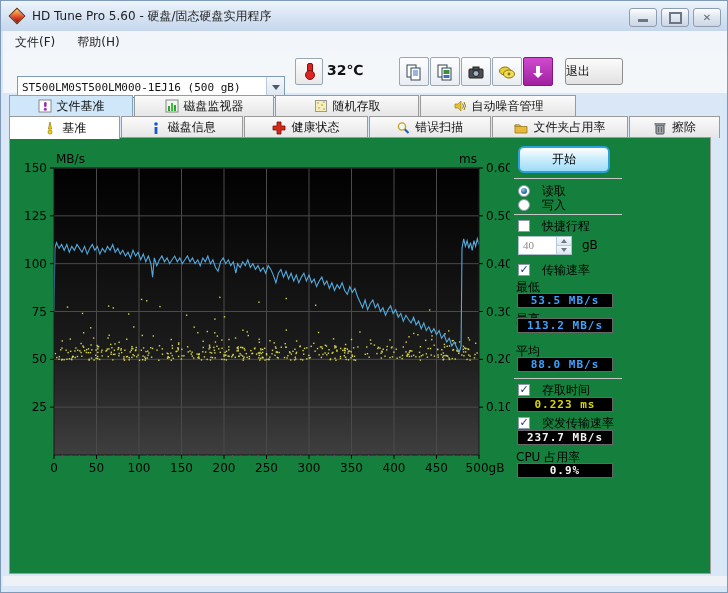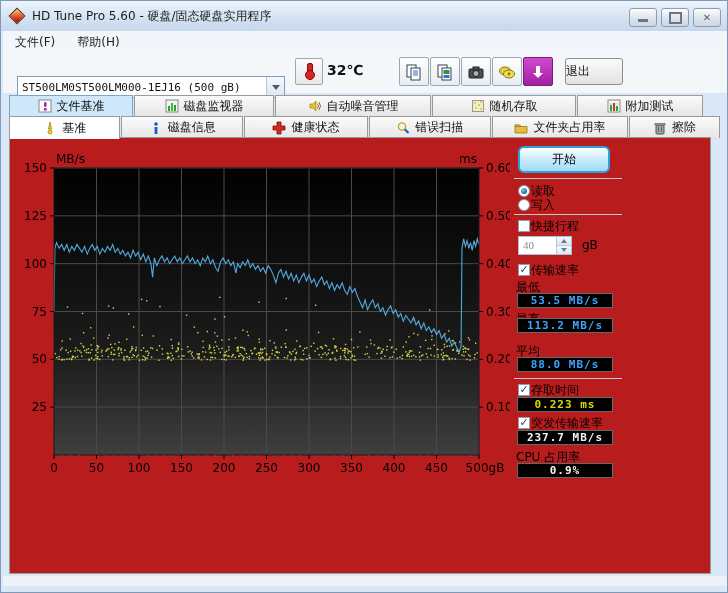--- a/index.html
+++ b/index.html
@@ -30,27 +30,27 @@
   .tool-btn{position:absolute;top:4px;width:28px;height:27px;background:linear-gradient(#fdfdfd,#e9edf2);border:1px solid #9aa7b5;border-radius:2px;display:flex;align-items:center;justify-content:center;}
   #exit-btn{position:absolute;left:562px;top:5px;width:56px;height:25px;background:linear-gradient(#fbfbfb,#e2e2e2);border:1px solid #8e8e8e;border-radius:3px;font-size:12px;color:#111;display:flex;align-items:center;justify-content:flex-start;}
   
   #tabrow-outer{position:absolute;left:8px;top:94px;width:712px;height:21px;display:flex;}
   #tabrow-inner{position:absolute;left:8px;top:115px;width:712px;height:22px;display:flex;}
   .tab{display:flex;align-items:center;justify-content:center;gap:5px;font-size:12px;color:#111;background:linear-gradient(#fafafa,#e6e6e6);border:1px solid #9a9a9a;border-bottom:none;margin-right:1px;box-sizing:border-box;padding:0 6px;}
   .tab.sel-outer{background:#cfe7f8;border-color:#7ba7c7;}
   .tab.sel-inner{background:#fff;position:relative;z-index:3;height:23px;}
   .tab .ticon{width:14px;height:14px;display:inline-block;}
   
-  #page{position:absolute;left:8px;top:136px;width:702px;height:437px;background:#b91c1c;border:1px solid #9a9a9a;box-sizing:border-box;z-index:2;}
+  #page{position:absolute;left:8px;top:136px;width:702px;height:437px;background:#15803d;border:1px solid #9a9a9a;box-sizing:border-box;z-index:2;}
   #chart{position:absolute;left:0px;top:5px;width:500px;height:340px;}
   
   #panel{position:absolute;left:502px;top:0px;width:116px;height:437px;font-size:12px;color:#000;}
   #start-btn{position:absolute;left:6px;top:8px;width:88px;height:23px;border:2px solid #2aa2dc;border-radius:6px;background:linear-gradient(#ffffff,#cdeefc 45%,#9fdcf8);display:flex;align-items:center;justify-content:center;font-size:12px;color:#000;}
   .sep{position:absolute;left:2px;width:108px;height:1px;background:#c8c8c8;}
-  .radio-row,.check-row{position:absolute;left:6px;display:flex;align-items:center;gap:1px;height:14px;}
+  .radio-row,.check-row{position:absolute;left:6px;display:flex;align-items:center;gap:12px;height:14px;}
   .radio{width:12px;height:12px;border:1px solid #8e9cae;border-radius:50%;background:#fff;box-sizing:border-box;position:relative;}
   .radio.checked::after{content:"";position:absolute;left:2px;top:2px;width:6px;height:6px;border-radius:50%;background:radial-gradient(circle at 35% 30%,#8cc6ec,#1e5a9e 75%);}
   .checkbox{width:12px;height:12px;border:1px solid #8e9cae;background:#fff;box-sizing:border-box;font-size:11px;line-height:10px;text-align:center;color:#1f3d7a;font-weight:bold;}
   .checkbox.checked::after{content:"✓";}
   .plabel{position:absolute;left:4px;height:14px;}
   .lcd{position:absolute;left:5px;width:96px;height:15px;background:#000;border:1px solid #666;box-sizing:border-box;display:flex;align-items:center;justify-content:center;font-family:"DejaVu Sans Mono","Liberation Mono",monospace;font-size:11px;font-weight:bold;letter-spacing:1px;}
   .lcd.blue{color:#3da5ff;} .lcd.yellow{color:#d8d800;} .lcd.white{color:#f5f5f5;}
   #spinner{position:absolute;left:6px;top:98px;width:54px;height:19px;border:1px solid #aebfd0;background:#fff;box-sizing:border-box;}
   #spinner .val{position:absolute;left:4px;top:2px;font-size:11px;color:#8a8a8a;font-family:Liberation Serif, serif;}
   #spinner .btns{position:absolute;right:0;top:0;width:15px;height:17px;display:flex;flex-direction:column;}
@@ -158,49 +158,38 @@
     </div>
     <div class="tab" style="width:140px">
       <svg class="ticon" viewBox="0 0 14 14">
           <rect x="1" y="1" width="12" height="12" fill="#eef6ee" stroke="#888"></rect>
           <rect x="3" y="7" width="2" height="5" fill="#2da32d"></rect>
           <rect x="6" y="4" width="2" height="8" fill="#35c035"></rect>
           <rect x="9" y="6" width="2" height="6" fill="#2da32d"></rect>
         </svg>
       <span>磁盘监视器</span>
     </div>
-    <div class="tab" style="width:156px">
-      <svg class="ticon" viewBox="0 0 14 14">
-          <polygon points="2,5 5,5 8,2 8,12 5,9 2,9" fill="#e8c32a" stroke="#8a7410" stroke-width="0.6"></polygon>
-          <path d="M9.5 4.5 q2 2.5 0 5" fill="none" stroke="#8a7410" stroke-width="1"></path>
-          <path d="M11 3 q3 4 0 8" fill="none" stroke="#8a7410" stroke-width="1"></path>
-        </svg>
-      <span>自动噪音管理</span>
-    </div>
     <div class="tab" style="width:144px">
       <svg class="ticon" viewBox="0 0 14 14">
           <rect x="1.5" y="1.5" width="11" height="11" fill="#f3eebc" stroke="#999"></rect>
           <circle cx="4" cy="4" r="0.8" fill="#b0a020"></circle>
           <circle cx="8" cy="6" r="0.8" fill="#b0a020"></circle>
           <circle cx="5" cy="9" r="0.8" fill="#b0a020"></circle>
           <circle cx="10" cy="10" r="0.8" fill="#b0a020"></circle>
           <circle cx="10" cy="3" r="0.8" fill="#b0a020"></circle>
         </svg>
       <span>随机存取</span>
     </div>
-    <div class="tab" style="width:126px">
+    <div class="tab" style="width:156px">
       <svg class="ticon" viewBox="0 0 14 14">
-          <rect x="1" y="1" width="12" height="12" fill="#f7f7f7" stroke="#888"></rect>
-          <line x1="1" y1="5" x2="13" y2="5" stroke="#ccc"></line>
-          <line x1="1" y1="9" x2="13" y2="9" stroke="#ccc"></line>
-          <rect x="3" y="6" width="2" height="6" fill="#2da32d"></rect>
-          <rect x="6" y="4" width="2" height="8" fill="#c03a2a"></rect>
-          <rect x="9" y="7" width="2" height="5" fill="#2da32d"></rect>
+          <polygon points="2,5 5,5 8,2 8,12 5,9 2,9" fill="#e8c32a" stroke="#8a7410" stroke-width="0.6"></polygon>
+          <path d="M9.5 4.5 q2 2.5 0 5" fill="none" stroke="#8a7410" stroke-width="1"></path>
+          <path d="M11 3 q3 4 0 8" fill="none" stroke="#8a7410" stroke-width="1"></path>
         </svg>
-      <span>附加测试</span>
+      <span>自动噪音管理</span>
     </div>
   </div>
 
   <div id="tabrow-inner">
     <div class="tab sel-inner" style="width:133px">
       <svg class="ticon" viewBox="0 0 14 14">
           <path d="M7 1 L8.6 8 L5.4 8 Z" fill="#ffd400" stroke="#8a7410" stroke-width="0.7"></path>
           <circle cx="7" cy="11" r="2" fill="#ffd400" stroke="#8a7410" stroke-width="0.7"></circle>
         </svg>
       <span>基准</span>

